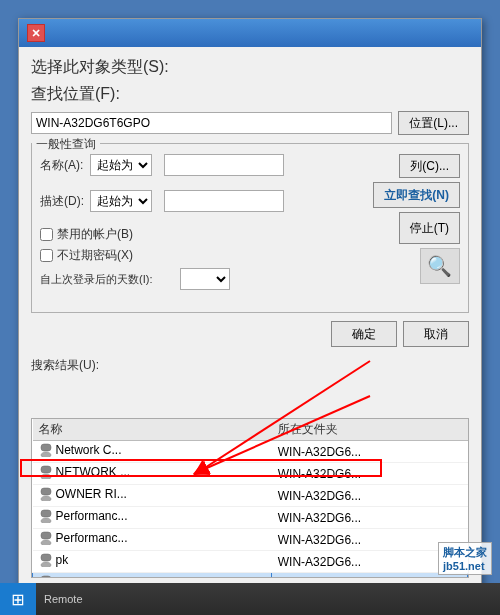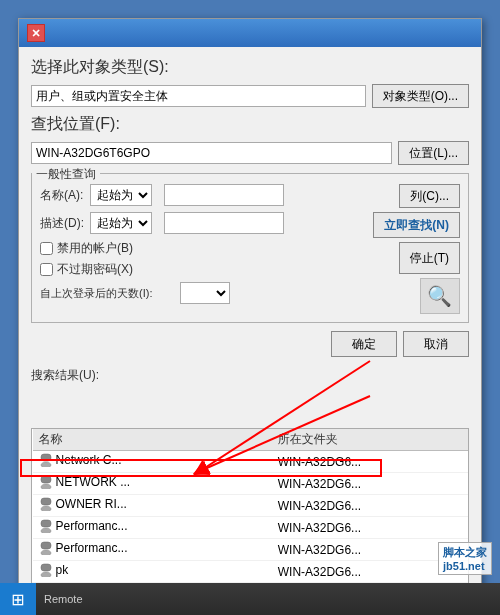--- a/index.html
+++ b/index.html
@@ -164,21 +164,21 @@
       display: flex;
       flex-direction: column;
       align-items: flex-end;
       gap: 4px;
       min-width: 80px;
     }
 
     .inner-field-row {
       display: flex;
       align-items: center;
-      margin-bottom: 6px;
+      margin-bottom: 14px;
     }
     .inner-label {
       font-size: 12px;
       color: #333;
       min-width: 50px;
     }
     .inner-select-wrap {
       display: flex;
       align-items: center;
       gap: 12px;
@@ -335,24 +335,20 @@
 <div class="dialog">
 
   <div class="dialog-titlebar">
     <div class="titlebar-close">✕</div>
   </div>
 
   <div class="dialog-body">
 
     <div class="field-row">
       <span class="field-label">选择此对象类型(S):</span>
-    </div>
-    <div class="field-row">
-      <input class="field-input" type="text" readonly="" value="用户、组或内置安全主体" style="">
-      <button class="field-button">对象类型(O)...</button>
     </div>
 
     <div class="field-row">
       <span class="field-label">查找位置(F):</span>
     </div>
     <div class="field-row">
       <input class="field-input" type="text" readonly="" value="WIN-A32DG6T6GPO" style="">
       <button class="field-button">位置(L)...</button>
     </div>
 

